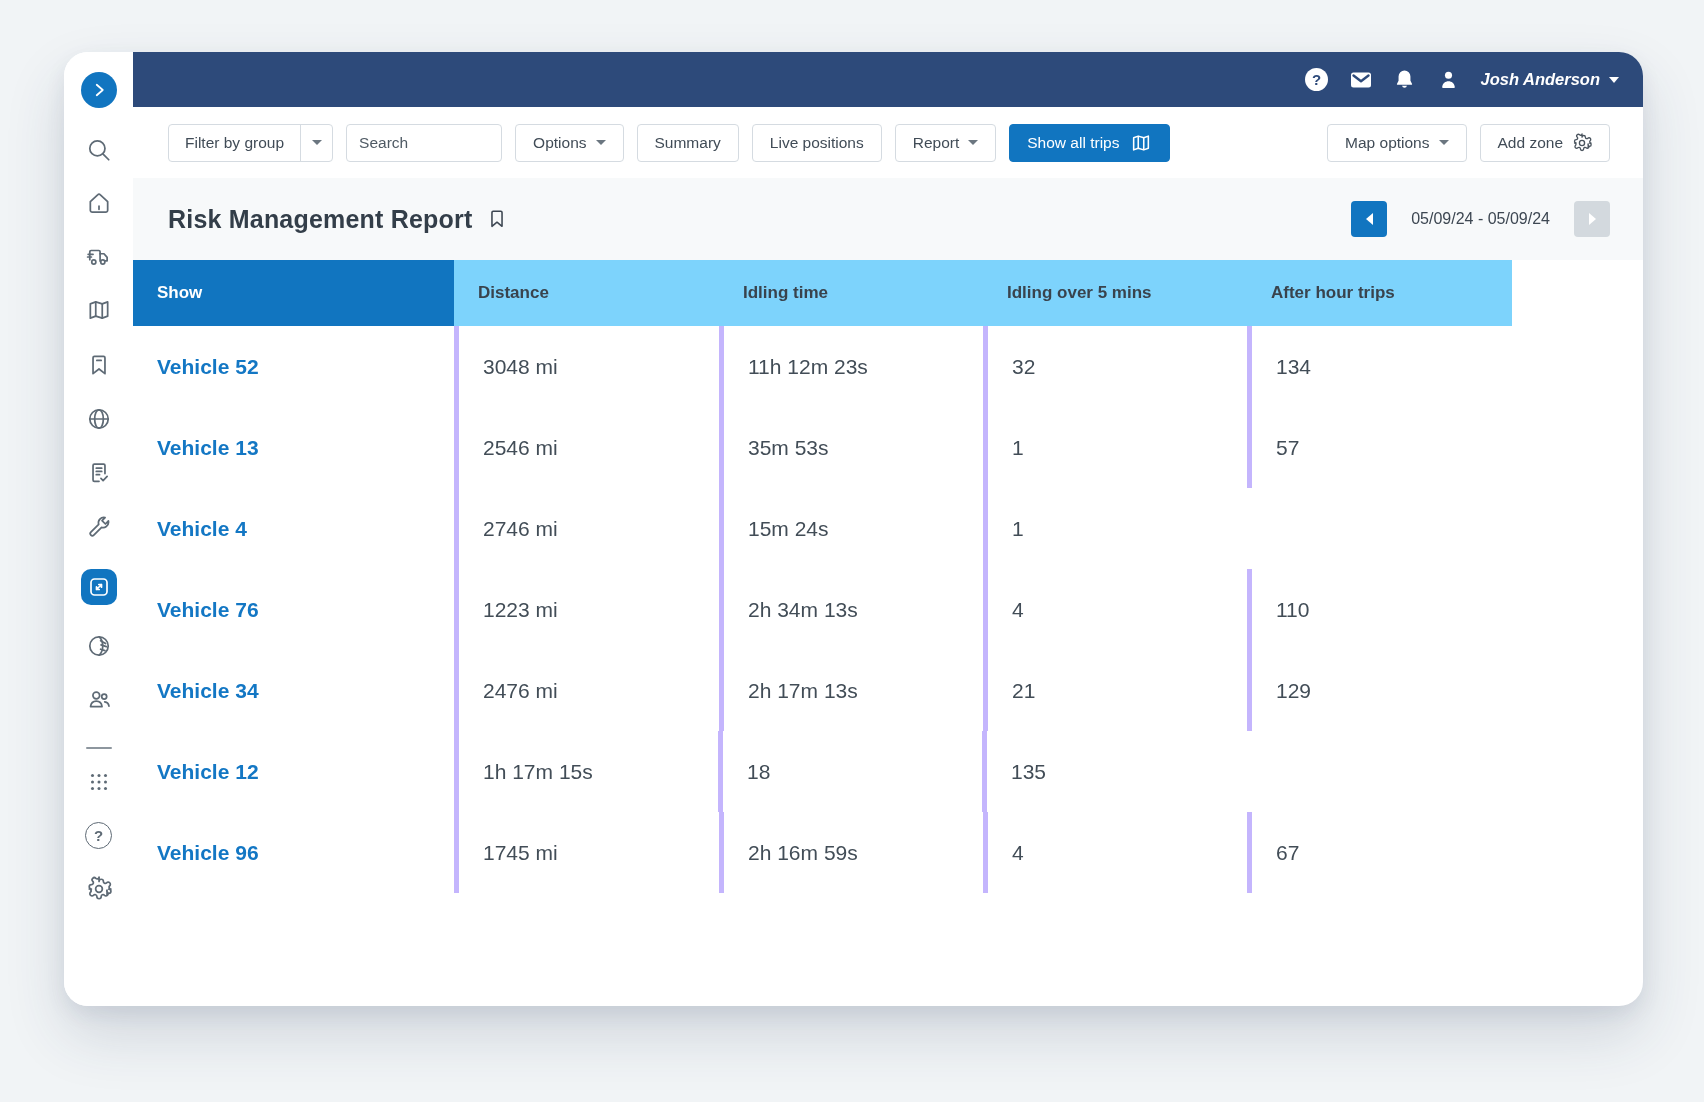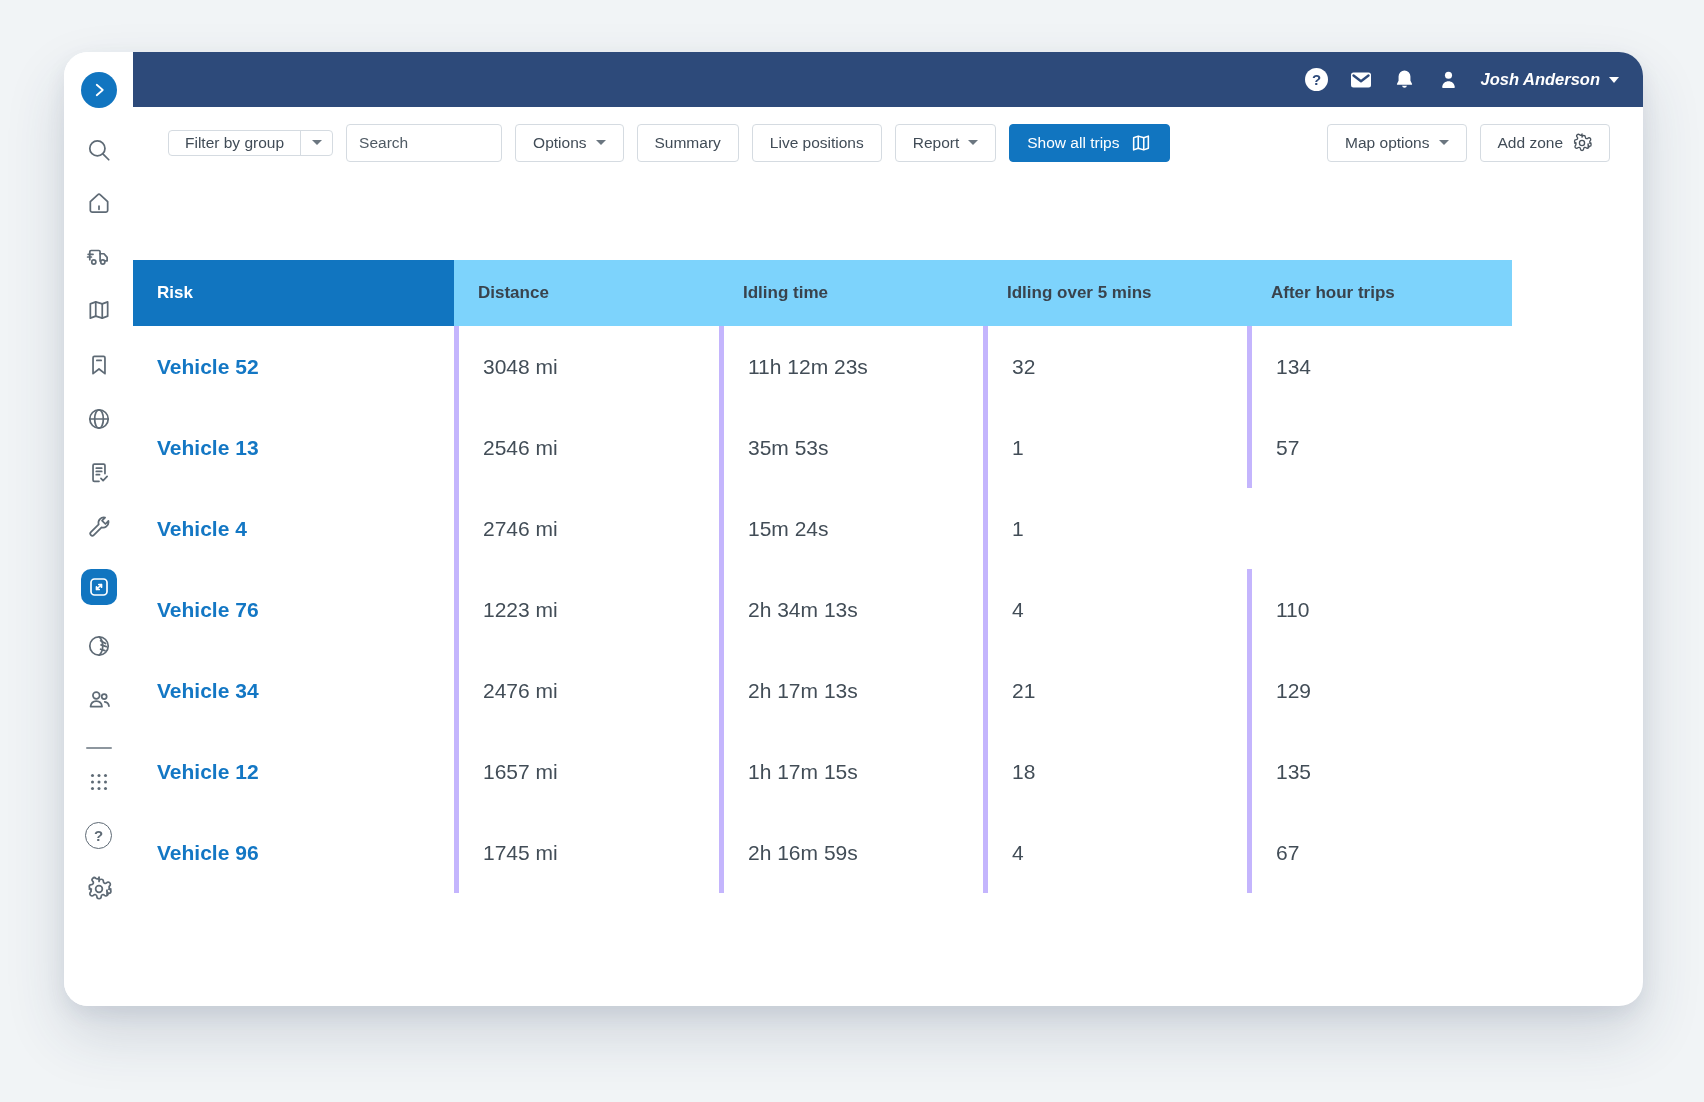--- a/index.html
+++ b/index.html
@@ -38,21 +38,21 @@
   .user-menu { display:flex; align-items:center; gap:9px; cursor:pointer;font-style:italic; }
   .user-name { color:#fff; font-size:16.5px; font-weight:700; }
   .caret-down-white { width:0; height:0; border-left:5.5px solid transparent; border-right:5.5px solid transparent; border-top:6.5px solid #fff; }
   
   .toolbar { position:absolute; left:69px; right:0; top:55px; height:71px; background:#fff;
     display:flex; align-items:center; padding:0 33px 0 35px; gap:13px; }
   .btn { height:38px; background:#fff; border:1px solid #d5dbe1; border-radius:4px;
     display:flex; align-items:center; padding:0 17px; font-size:15.5px; color:#414c57;
     cursor:pointer; gap:9px; white-space:nowrap; }
   .caret { width:0; height:0; border-left:5px solid transparent; border-right:5px solid transparent; border-top:5.5px solid #6b7680; }
-  .split { display:flex; align-items:stretch; height:26px; border:1px solid #d5dbe1; border-radius:4px; overflow:hidden; }
+  .split { display:flex; align-items:stretch; height:38px; border:1px solid #d5dbe1; border-radius:4px; overflow:hidden; }
   .split .main { display:flex; align-items:center; padding:0 16px; font-size:15.5px; color:#414c57; cursor:pointer; }
   .split .arrow { width:32px; border-left:1px solid #d5dbe1; display:flex; align-items:center; justify-content:center; cursor:pointer; }
   .search { width:156px; height:38px; border:1px solid #d5dbe1; border-radius:4px; padding:0 12px;
     font-size:15.5px; color:#414c57; font-family:"Liberation Sans",sans-serif; outline:none; }
   .search::placeholder { color:#4f5a64; opacity:1; }
   .btn-primary { background:#1175c0; border-color:#1175c0; color:#fff; gap:11px; }
   .toolbar .right-group { margin-left:auto; display:flex; gap:13px; }
   .gear-svg { width:20px; height:20px; stroke:#4a545e; fill:none; stroke-width:1.6; stroke-linecap:round; stroke-linejoin:round; }
   
   .titlebar { position:absolute; left:69px; right:0; top:126px; height:82px; background:#f7f9fa;
@@ -252,24 +252,39 @@
       <div class="btn">
         <span>Add zone</span>
         <svg class="gear-svg" viewBox="0 0 24 24">
             <circle cx="12" cy="12" r="3.1"></circle>
             <path d="M19.4 13a1.7 1.7 0 0 0 .34 1.87l.06.06a2 2 0 1 1-2.83 2.83l-.06-.06a1.7 1.7 0 0 0-1.87-.34 1.7 1.7 0 0 0-1 1.55V19a2 2 0 1 1-4 0v-.09a1.7 1.7 0 0 0-1.11-1.55 1.7 1.7 0 0 0-1.87.34l-.06.06a2 2 0 1 1-2.83-2.83l.06-.06a1.7 1.7 0 0 0 .34-1.87 1.7 1.7 0 0 0-1.55-1H5a2 2 0 1 1 0-4h.09a1.7 1.7 0 0 0 1.55-1.11 1.7 1.7 0 0 0-.34-1.87l-.06-.06a2 2 0 1 1 2.83-2.83l.06.06a1.7 1.7 0 0 0 1.87.34h.06a1.7 1.7 0 0 0 1-1.55V5a2 2 0 1 1 4 0v.09a1.7 1.7 0 0 0 1 1.55h.06a1.7 1.7 0 0 0 1.87-.34l.06-.06a2 2 0 1 1 2.83 2.83l-.06.06a1.7 1.7 0 0 0-.34 1.87v.06a1.7 1.7 0 0 0 1.55 1H21a2 2 0 1 1 0 4h-.09a1.7 1.7 0 0 0-1.51 1z"></path>
           </svg>
       </div>
     </div>
   </div>
 
+  <div class="titlebar">
+    <span class="page-title">Risk Management Report</span>
+    <svg class="bm-icon" viewBox="0 0 24 24">
+        <path d="M6.5 4.8c0-.7.6-1.3 1.3-1.3h8.4c.7 0 1.3.6 1.3 1.3V20l-5.5-4.5L6.5 20Z"></path>
+      </svg>
+    <div class="date-nav">
+      <div class="nav-btn nav-prev">
+          <span class="tri-left"></span>
+        </div>
+      <span class="date-text">05/09/24 - 05/09/24</span>
+      <div class="nav-btn nav-next">
+          <span class="tri-right"></span>
+        </div>
+    </div>
+  </div>
 
   <div class="table">
     <div class="thead">
-      <div class="h name col0">Risk</div>
+      <div class="h name col0">Show</div>
       <div class="h col1">Distance</div>
       <div class="h col2">Idling time</div>
       <div class="h col3">Idling over 5 mins</div>
       <div class="h col4">After hour trips</div>
     </div>
 
     <div class="trow">
       <div class="c name col0">Vehicle 52</div>
       <div class="c col1">3048 mi</div>
       <div class="c col2">11h 12m 23s</div>
@@ -298,21 +313,20 @@
     </div>
     <div class="trow">
       <div class="c name col0">Vehicle 34</div>
       <div class="c col1">2476 mi</div>
       <div class="c col2">2h 17m 13s</div>
       <div class="c col3">21</div>
       <div class="c col4">129</div>
     </div>
     <div class="trow">
       <div class="c name col0">Vehicle 12</div>
-      <div class="c col1">1657 mi</div>
       <div class="c col2">1h 17m 15s</div>
       <div class="c col3">18</div>
       <div class="c col4">135</div>
     </div>
     <div class="trow">
       <div class="c name col0">Vehicle 96</div>
       <div class="c col1">1745 mi</div>
       <div class="c col2">2h 16m 59s</div>
       <div class="c col3">4</div>
       <div class="c col4">67</div>

